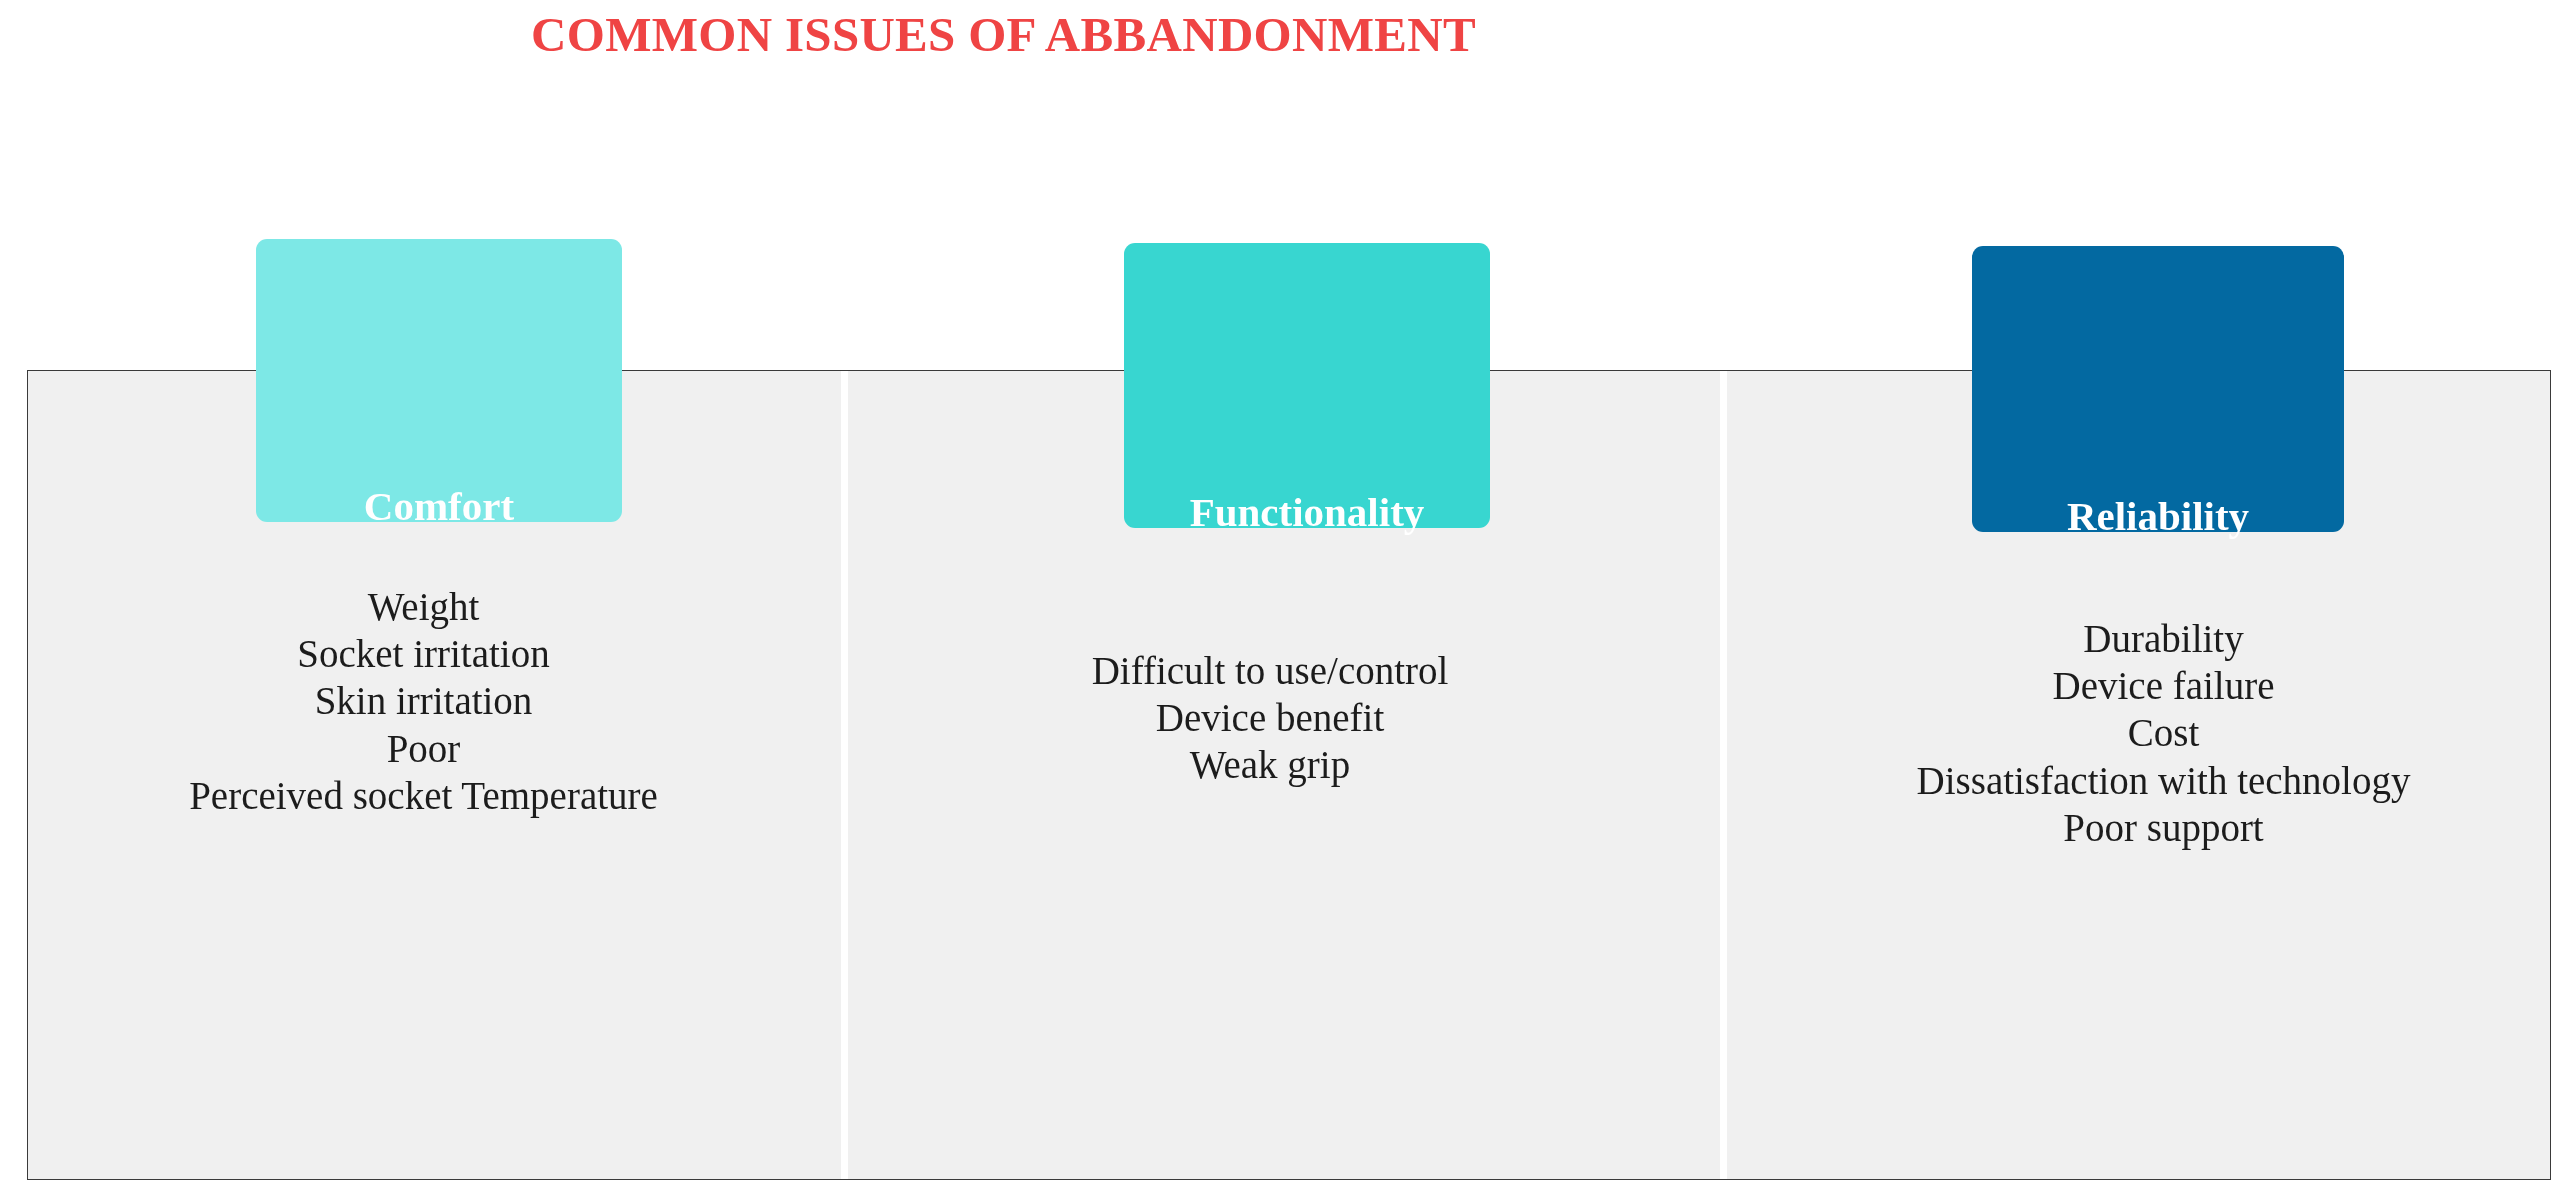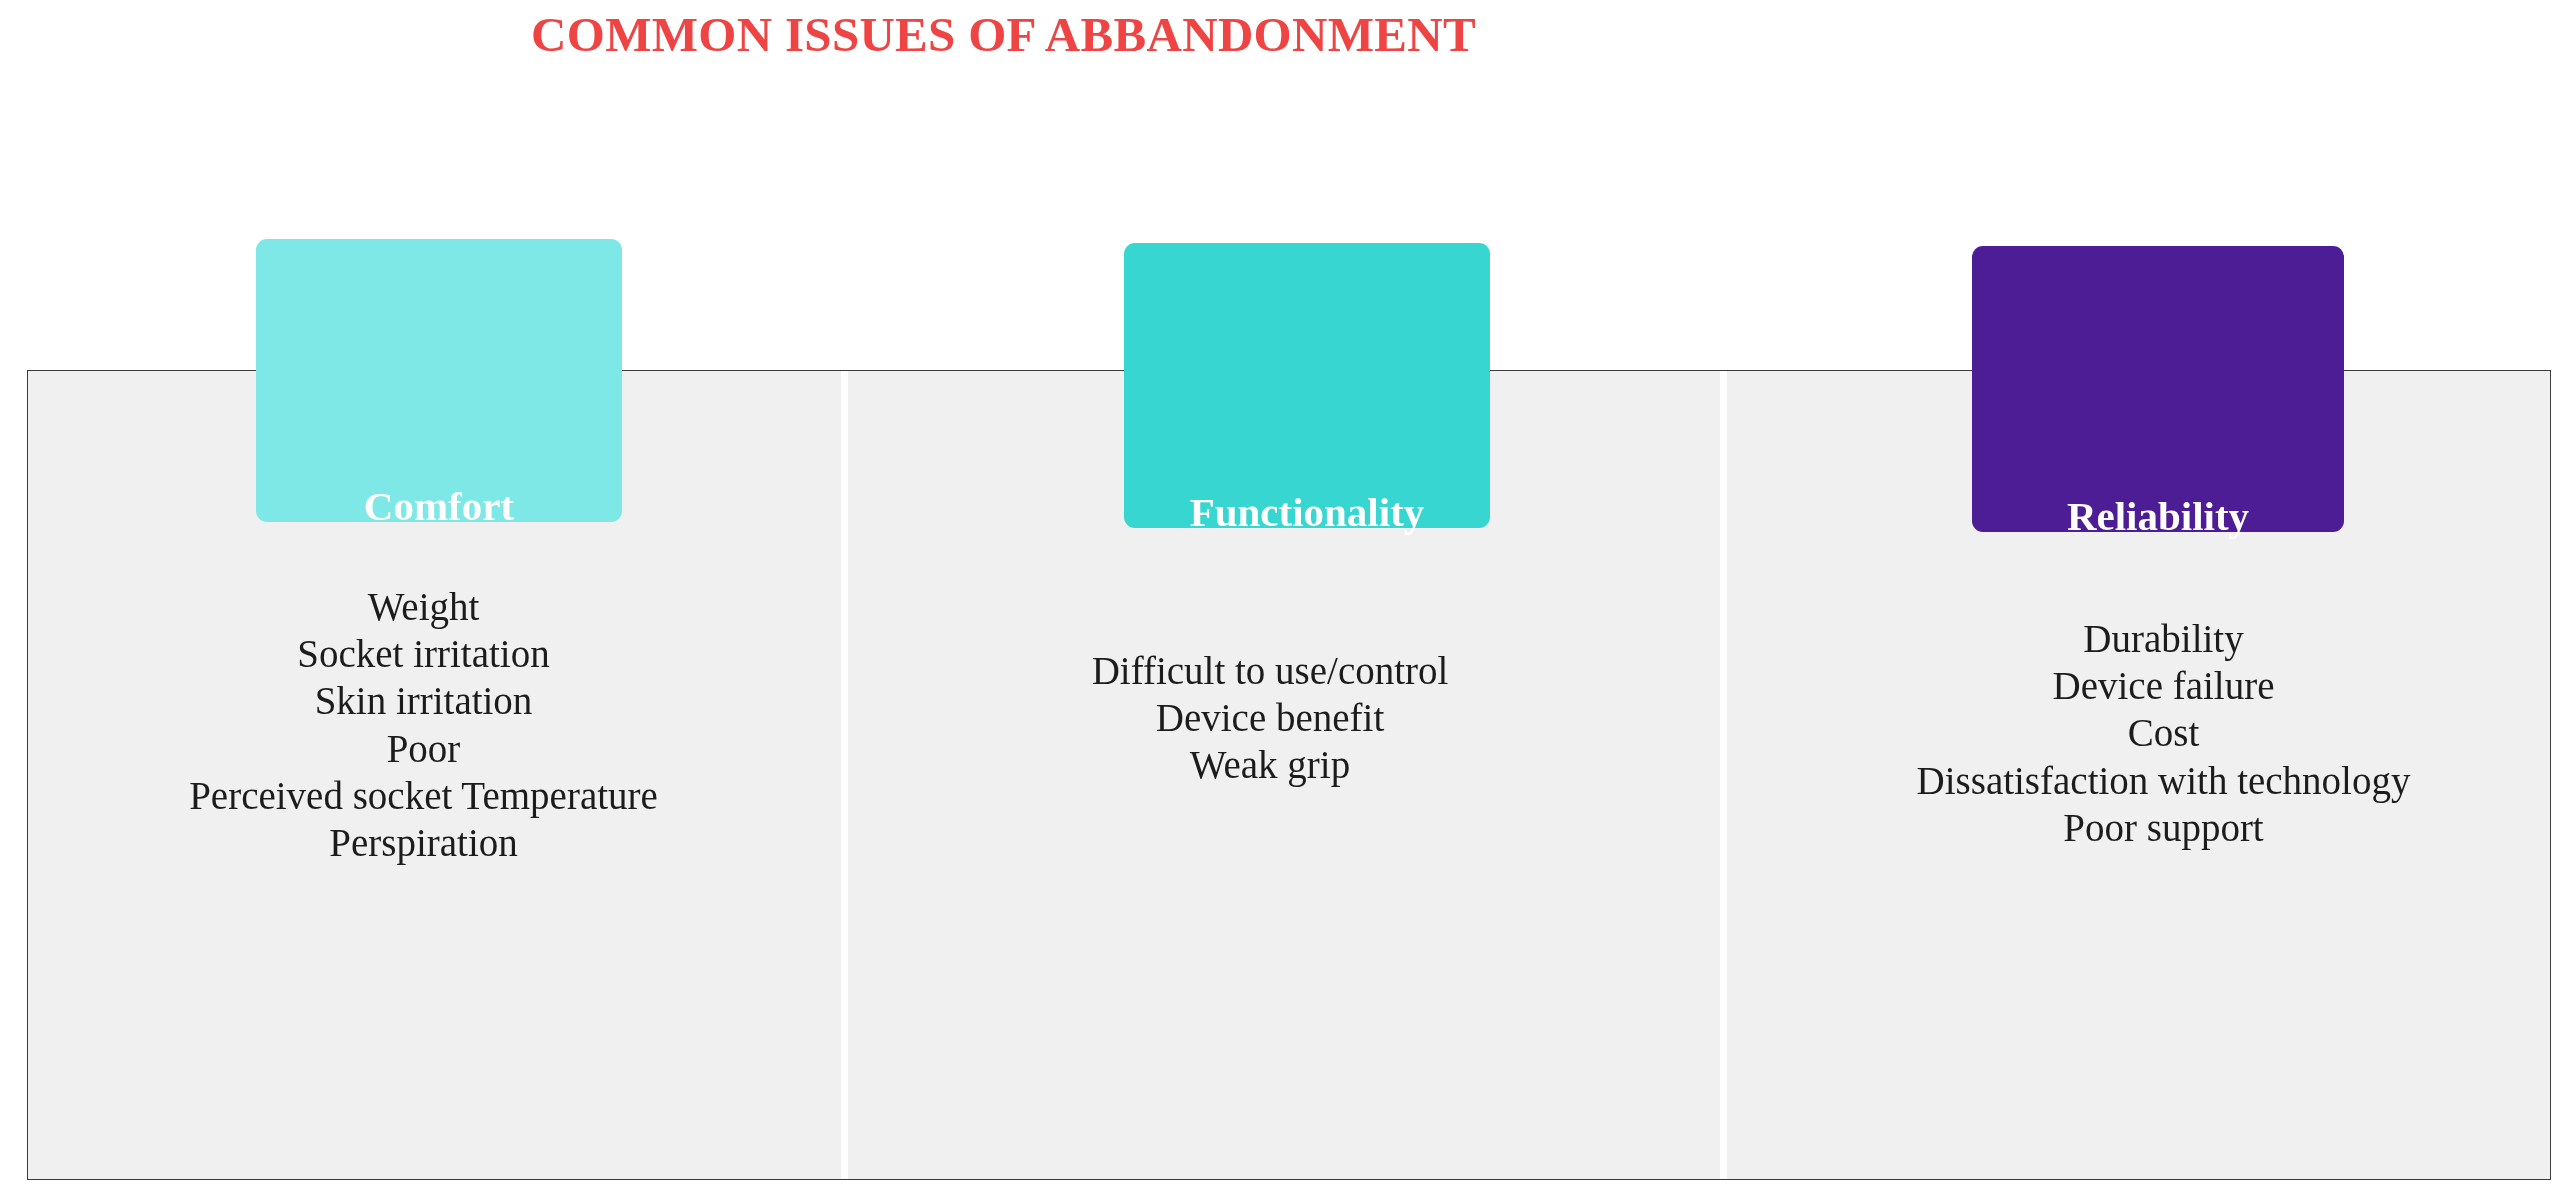--- a/index.html
+++ b/index.html
@@ -119,40 +119,39 @@
     top: 227px;
     width: 366px;
     height: 285px;
     background: #38d6d0;
   }
   #chip-reliability {
     left: 1972px;
     top: 230px;
     width: 372px;
     height: 286px;
-    background: #4c1d95;
+    background: #0369a1;
   }
 </style>
 </head>
 <body>
 
 <div id="diagram-title">COMMON ISSUES OF ABBANDONMENT</div>
 
 <div id="panel">
   <div class="divider" id="divider-1"></div>
   <div class="divider" id="divider-2"></div>
 </div>
 
 <div class="column" id="column-comfort">
   <span class="list-item">Weight</span>
   <span class="list-item">Socket irritation</span>
   <span class="list-item">Skin irritation</span>
   <span class="list-item">Poor</span>
   <span class="list-item">Perceived socket Temperature</span>
-  <span class="list-item">Perspiration</span>
 </div>
 
 <div class="column" id="column-functionality">
   <span class="list-item">Difficult to use/control</span>
   <span class="list-item">Device benefit</span>
   <span class="list-item">Weak grip</span>
 </div>
 
 <div class="column" id="column-reliability">
   <span class="list-item">Durability</span>

